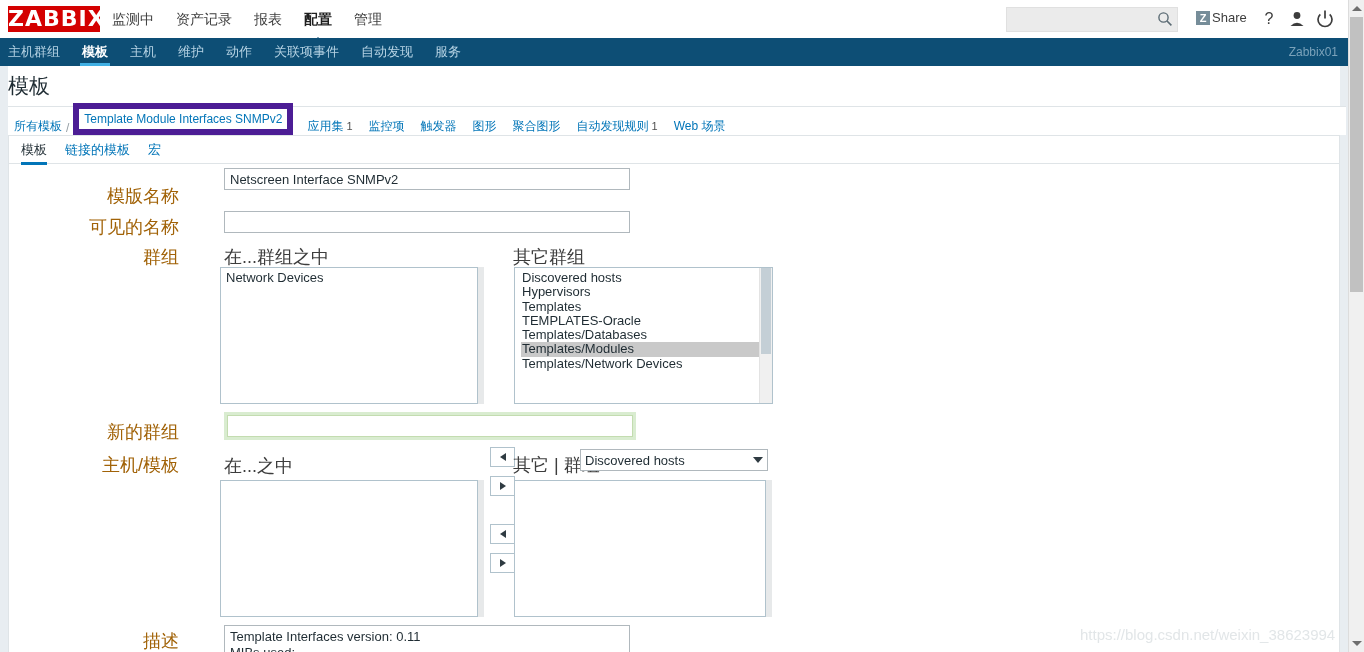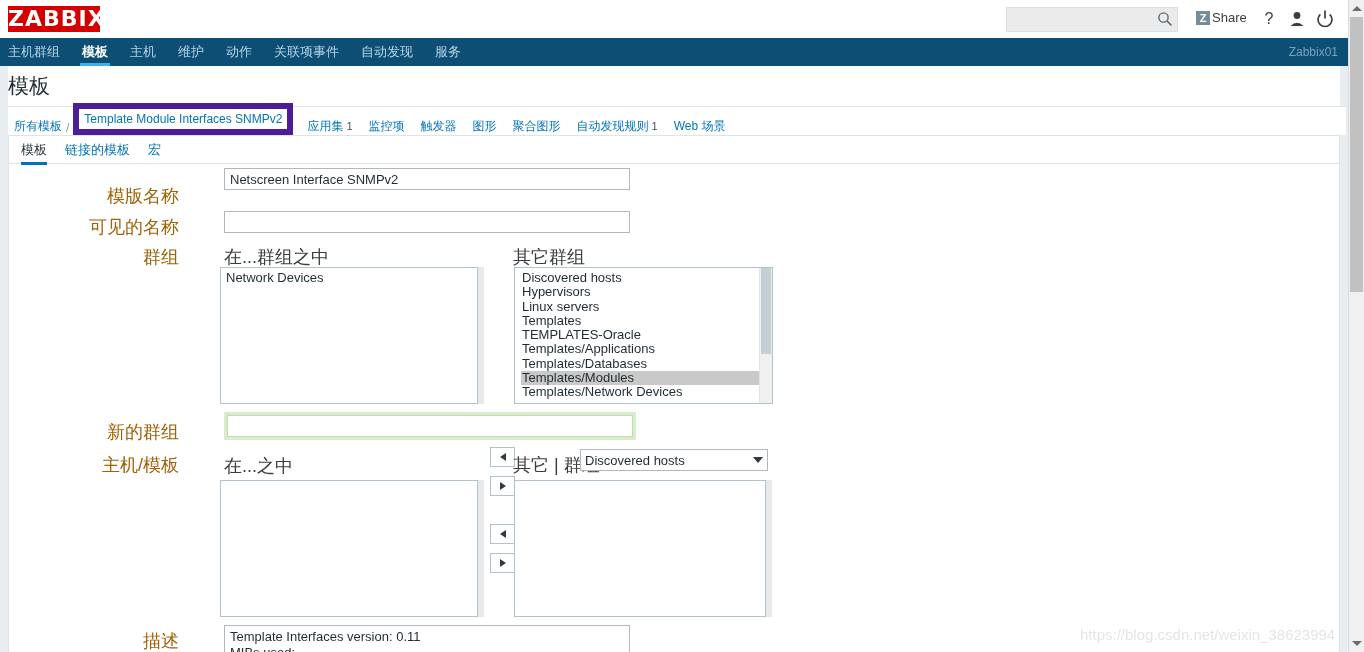--- a/index.html
+++ b/index.html
@@ -440,20 +440,27 @@
   .bsb-dn { bottom: 6px; border-top: 5px solid #6e6e6e; }
 </style>
 </head>
 <body>
 
 <div id="page">
 
   <div class="topbar">
     <div class="logo">ZABBIX</div>
 
+    <div class="topnav">
+      <div class="topnav-item">监测中</div>
+      <div class="topnav-item">资产记录</div>
+      <div class="topnav-item">报表</div>
+      <div class="topnav-item active">配置</div>
+      <div class="topnav-item">管理</div>
+    </div>
 
     <div class="search-wrap">
       <input class="search-input" type="text" placeholder="" style="">
       <svg class="search-icon" viewBox="0 0 16 16">
         <circle cx="6.5" cy="6.5" r="4.6" fill="none" stroke="#5b6b74" stroke-width="1.4"></circle>
         <line x1="10" y1="10" x2="14.4" y2="14.4" stroke="#5b6b74" stroke-width="1.6"></line>
       </svg>
     </div>
 
     <div class="share-btn">
@@ -556,24 +563,22 @@
       <span class="tri-l"></span>
     </button>
     <button class="xferbtn" style="left:481px; top:340px;">
       <span class="tri-r"></span>
     </button>
 
     <div class="listbox" style="left:505px; top:131px; width:259px; height:137px;">
       <div class="listbox-inner" style="padding:3px 0 0 6px;">
         <div class="listopt">Discovered hosts</div>
         <div class="listopt">Hypervisors</div>
-        <div class="listopt">Linux servers</div>
         <div class="listopt">Templates</div>
         <div class="listopt">TEMPLATES-Oracle</div>
-        <div class="listopt">Templates/Applications</div>
         <div class="listopt">Templates/Databases</div>
         <div class="listopt selected">Templates/Modules</div>
         <div class="listopt">Templates/Network Devices</div>
       </div>
       <div class="sbar">
         <div class="sbar-thumb" style="top:0px; height:86px;"></div>
       </div>
     </div>
 
     <div class="flabel" style="left:30px; top:284px;">新的群组</div>

